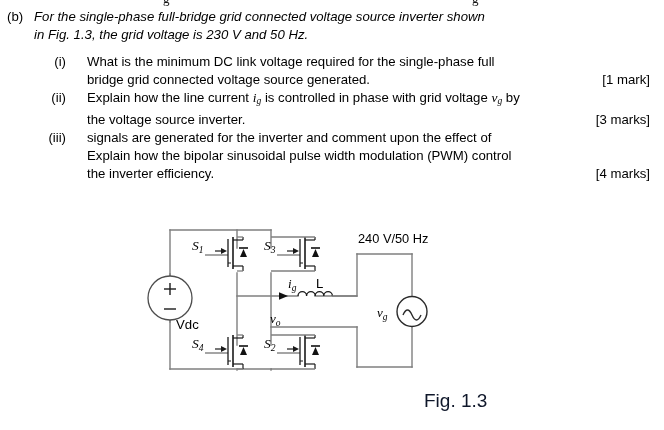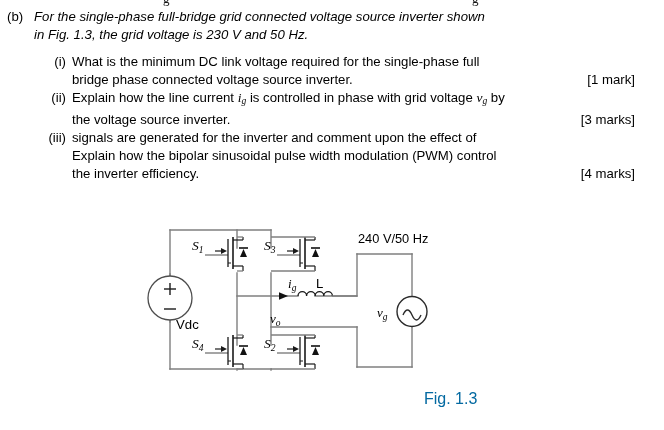--- a/index.html
+++ b/index.html
@@ -77,20 +77,21 @@
   .roman-marker {
     flex: 0 0 auto;
     width: 26px;
     text-align: right;
     padding-right: 6px;
   }
   .roman-body {
     flex: 1 1 auto;
     position: relative;
     max-width: 563px;
+    margin-left: 15px;
   }
 
   .line { position: relative; }
   .marks {
     float: right;
   }
 
   var, .var {
     font-family: "Liberation Serif", serif;
     font-style: italic;
@@ -113,22 +114,22 @@
   }
   #circuit-svg {
     position: absolute;
     top: 0;
     left: 0;
   }
   #fig-caption {
     position: absolute;
     left: 424px;
     top: 165px;
-    font-size: 16px;
-    color: #0369a1;
+    font-size: 19px;
+    color: #0f172a;
   }
 </style>
 </head>
 <body>
 
 <div id="cutoff-strip">
   <span class="descender" style="left:163px;">g</span>
   <span class="descender" style="left:472px;">g</span>
 </div>
 
@@ -145,21 +146,21 @@
   </div>
 
   <div id="roman-list">
 
     <div class="roman-item">
       <div class="roman-marker">(i)</div>
       <div class="roman-body">
         <div class="line">What is the minimum DC link voltage required for the single-phase full</div>
         <div class="line">
           <span class="marks">[1 mark]</span>
-          <span>bridge phase connected voltage source inverter.</span>
+          <span>bridge grid connected voltage source generated.</span>
         </div>
       </div>
     </div>
 
     <div class="roman-item">
       <div class="roman-marker">(ii)</div>
       <div class="roman-body">
         <div class="line">
           <span>Explain how the line current</span>
           <var>i<sub>g</sub></var>

